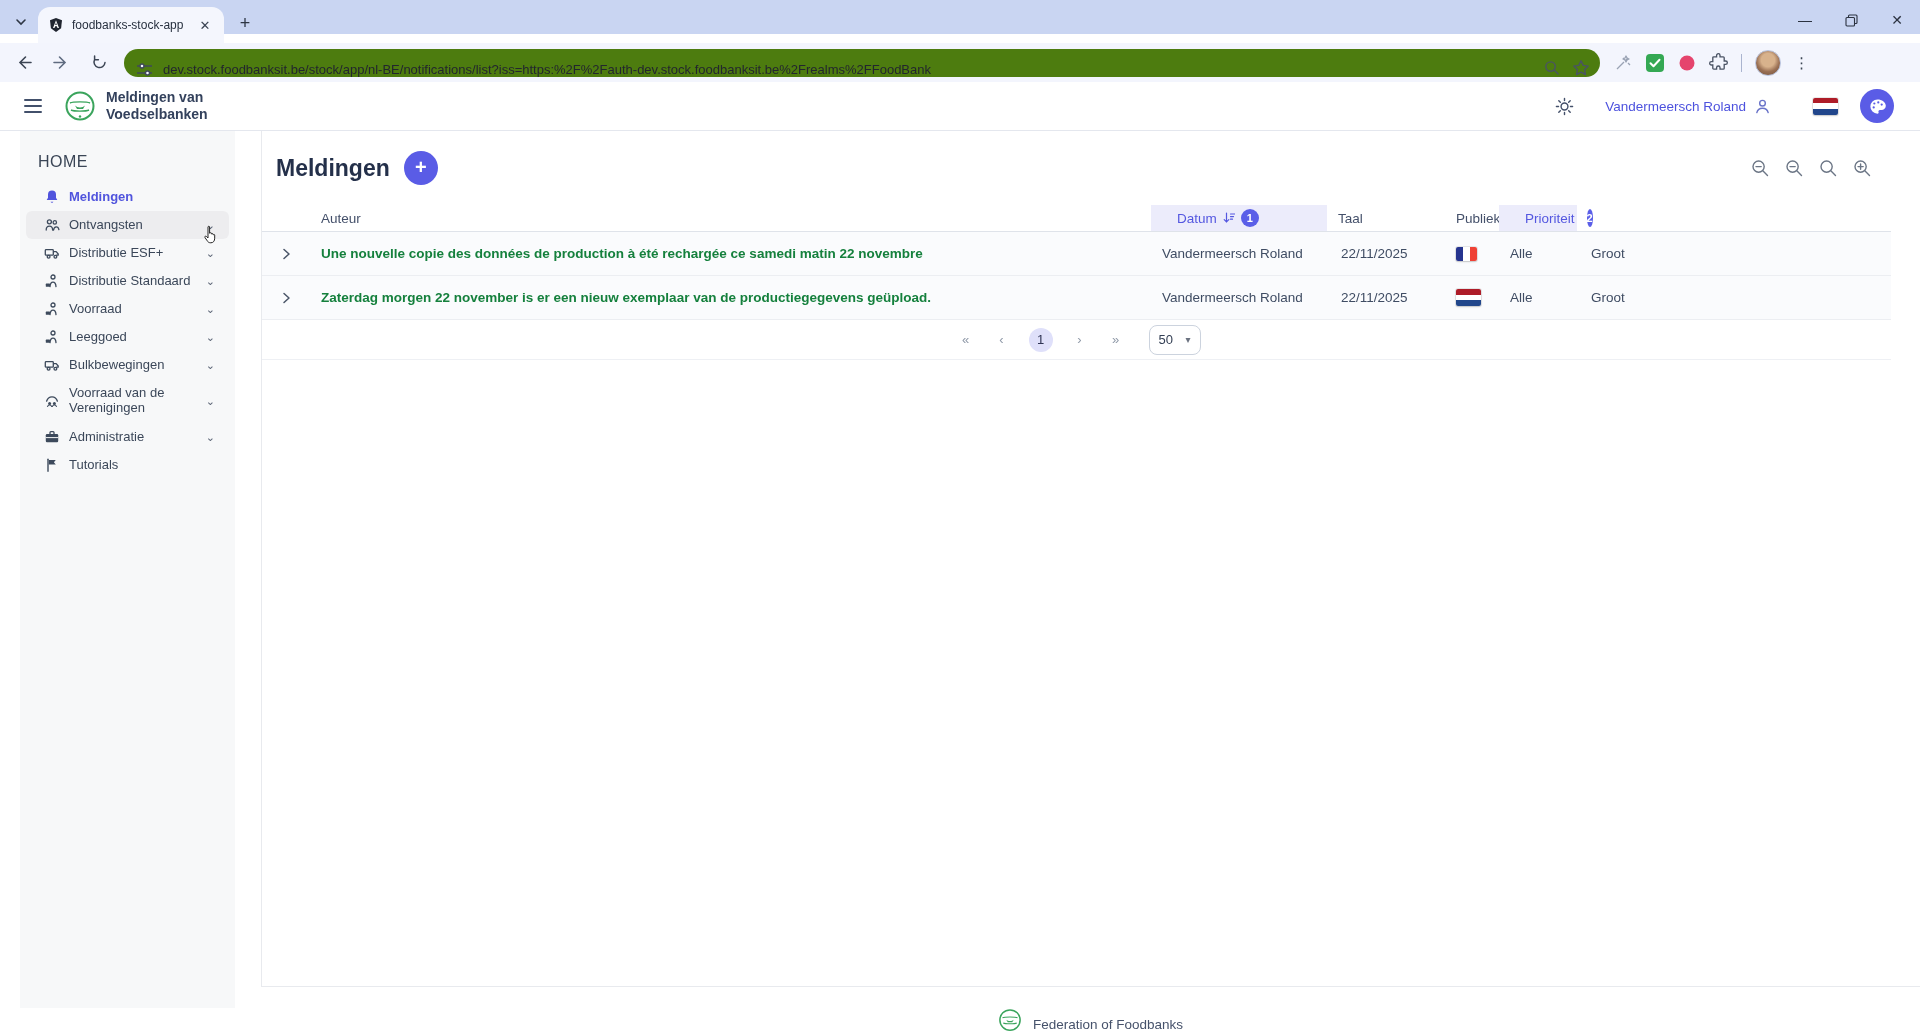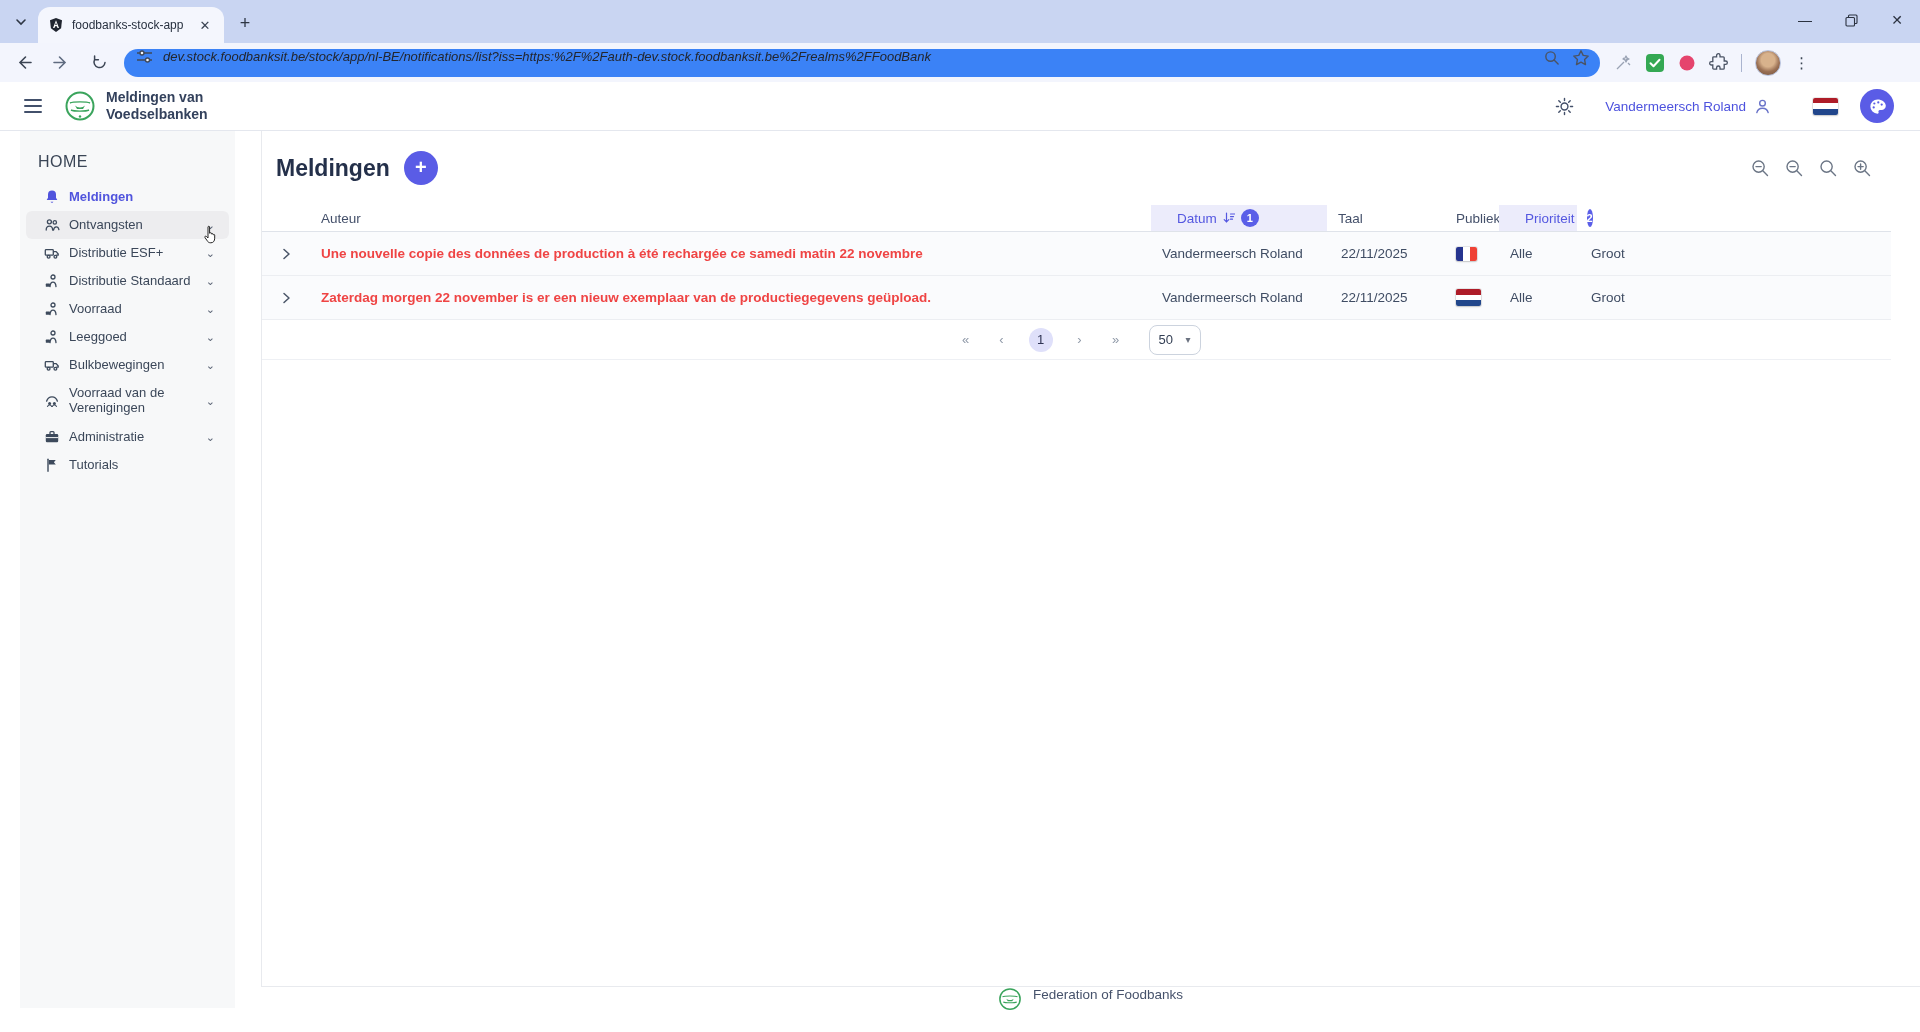--- a/index.html
+++ b/index.html
@@ -1,32 +1,32 @@
 <!DOCTYPE html>
 <html><head>
 <meta charset="utf-8">
 <style>
   * { margin:0; padding:0; box-sizing:border-box; }
   html,body { width:1920px; height:1032px; overflow:hidden; }
   body { font-family:"Liberation Sans", sans-serif; background:#ffffff; position:relative; }
   svg { display:block; }
 
   
-  .tabstrip { position:absolute; left:0; top:0; width:1920px; height:43px; background:#c9d5f2; }
+  .tabstrip { position:absolute; left:0; top:0; width:1920px; height:34px; background:#c9d5f2; }
   .tab-search { position:absolute; left:8px; top:9px; width:26px; height:26px; border-radius:8px; display:flex; align-items:center; justify-content:center; color:#2e3644; font-size:13px; }
   .tab { position:absolute; left:38px; top:7px; width:186px; height:36px; background:#f4f6fd; border-radius:12px 12px 0 0; display:flex; align-items:center; padding:0 10px 0 10px; }
   .tab-title { font-size:12px; color:#27303f; flex:1; white-space:nowrap; overflow:hidden; margin-left:8px; }
   .tab-close { width:18px; height:18px; border-radius:50%; display:flex; align-items:center; justify-content:center; color:#3c4554; font-size:13px; }
   .newtab-btn { position:absolute; left:232px; top:10px; width:26px; height:26px; display:flex; align-items:center; justify-content:center; color:#2e3644; font-size:18px; }
   .win-controls { position:absolute; right:0; top:0; height:40px; display:flex; }
   .win-btn { width:46px; height:40px; display:flex; align-items:center; justify-content:center; color:#2b3240; font-size:14px; }
 
   .toolbar { position:absolute; left:0; top:43px; width:1920px; height:39px; background:#f3f5fd; display:flex; align-items:center; }
   .nav-ic { width:30px; height:30px; display:flex; align-items:center; justify-content:center; margin-left:8px; color:#3c4554; }
-  .omnibox { margin-left:10px; width:1476px; height:28px; background:#3b82f6; border-radius:14px; display:flex; align-items:flex-start; padding:0 10px 0 12px;font-style:italic; }
+  .omnibox { margin-left:10px; width:1476px; height:28px; background:#4d7c0f; border-radius:14px; display:flex; align-items:flex-end; padding:0 10px 0 12px; }
   .omni-url { font-size:13px; color:#23262e; flex:1; white-space:nowrap; overflow:hidden; margin-left:10px; }
   .omni-right { display:flex; align-items:center; gap:12px; }
   .ext-area { display:flex; align-items:center; gap:13px; margin-left:14px; }
   .ext-divider { width:1px; height:18px; background:#aab4cf; }
   .avatar { width:26px; height:26px; border-radius:50%; background:radial-gradient(circle at 50% 38%, #d8b28c 0 35%, #9a7054 60%, #6e4f3a 100%); border:1px solid #b9c3dd; }
   .kebab { color:#3c4554; font-size:15px; letter-spacing:0; margin-right:6px; }
 
   
   .app-header { position:absolute; left:0; top:82px; width:1920px; height:49px; background:#ffffff; border-bottom:1px solid #e4e7ee; display:flex; align-items:center; }
   .hamburger { margin-left:24px; width:26px; height:26px; display:flex; flex-direction:column; justify-content:center; gap:4px; }
@@ -64,31 +64,31 @@
 
   .table { width:1629px; }
   .tr { display:grid; grid-template-columns:48px 841px 176px 118px 54px 78px 172px 1fr; align-items:center; }
   .thead { height:27px; border-bottom:1px solid #dfe3ea; font-size:13.5px; color:#44506a; }
   .th { padding-left:11px; display:flex; align-items:center; height:100%; }
   .th.sorted { background:#ececfb; color:#5457e0; gap:6px; padding-left:26px; }
   .sort-badge { width:18px; height:18px; border-radius:50%; background:#5a5ee8; color:#ffffff; font-size:11px; font-weight:bold; display:flex; align-items:center; justify-content:center; }
   .row { height:44px; background:#fafbfd; border-bottom:1px solid #eceef2; font-size:13.5px; color:#3f4c63; }
   .td { padding-left:11px; display:flex; align-items:center; }
   .td.expander { justify-content:center; padding-left:0; color:#4a5568; }
-  .td.subject { font-weight:bold; color:#ef4444; }
+  .td.subject { font-weight:bold; color:#15803d; }
   .td.datum { padding-left:14px; }
 
   .pag-row { height:40px; display:flex; align-items:center; justify-content:center; gap:10px; width:1629px; border-bottom:1px solid #eef0f4; }
   .pag-arrow { width:26px; display:flex; justify-content:center; color:#8f99a8; font-size:13px; }
   .pag-page { width:24px; height:24px; border-radius:50%; background:#dfe0fa; color:#2f3454; font-size:13px; display:flex; align-items:center; justify-content:center; margin:0 4px; }
   .pag-select { margin-left:10px; width:52px; height:30px; border:1px solid #ccd3de; border-radius:8px; background:#ffffff; display:flex; align-items:center; justify-content:space-between; padding:0 9px; font-size:13px; color:#333f54; }
   .pag-select .chev { color:#6b7280; font-size:10px; }
 
   
-  .footer { position:absolute; left:261px; top:987px; width:1659px; height:45px; display:flex; align-items:flex-start; justify-content:center; gap:11px; }
+  .footer { position:absolute; left:261px; top:987px; width:1659px; height:45px; display:flex; align-items:flex-end; justify-content:center; gap:11px; }
   .footer-text { font-size:13.5px; color:#46526b; }
 
   .cursor-hand { position:absolute; left:201px; top:225px; }
 </style>
 </head>
 <body>
 
 <div class="tabstrip">
   <div class="tab-search">
     <svg width="12" height="12" viewBox="0 0 12 12">

